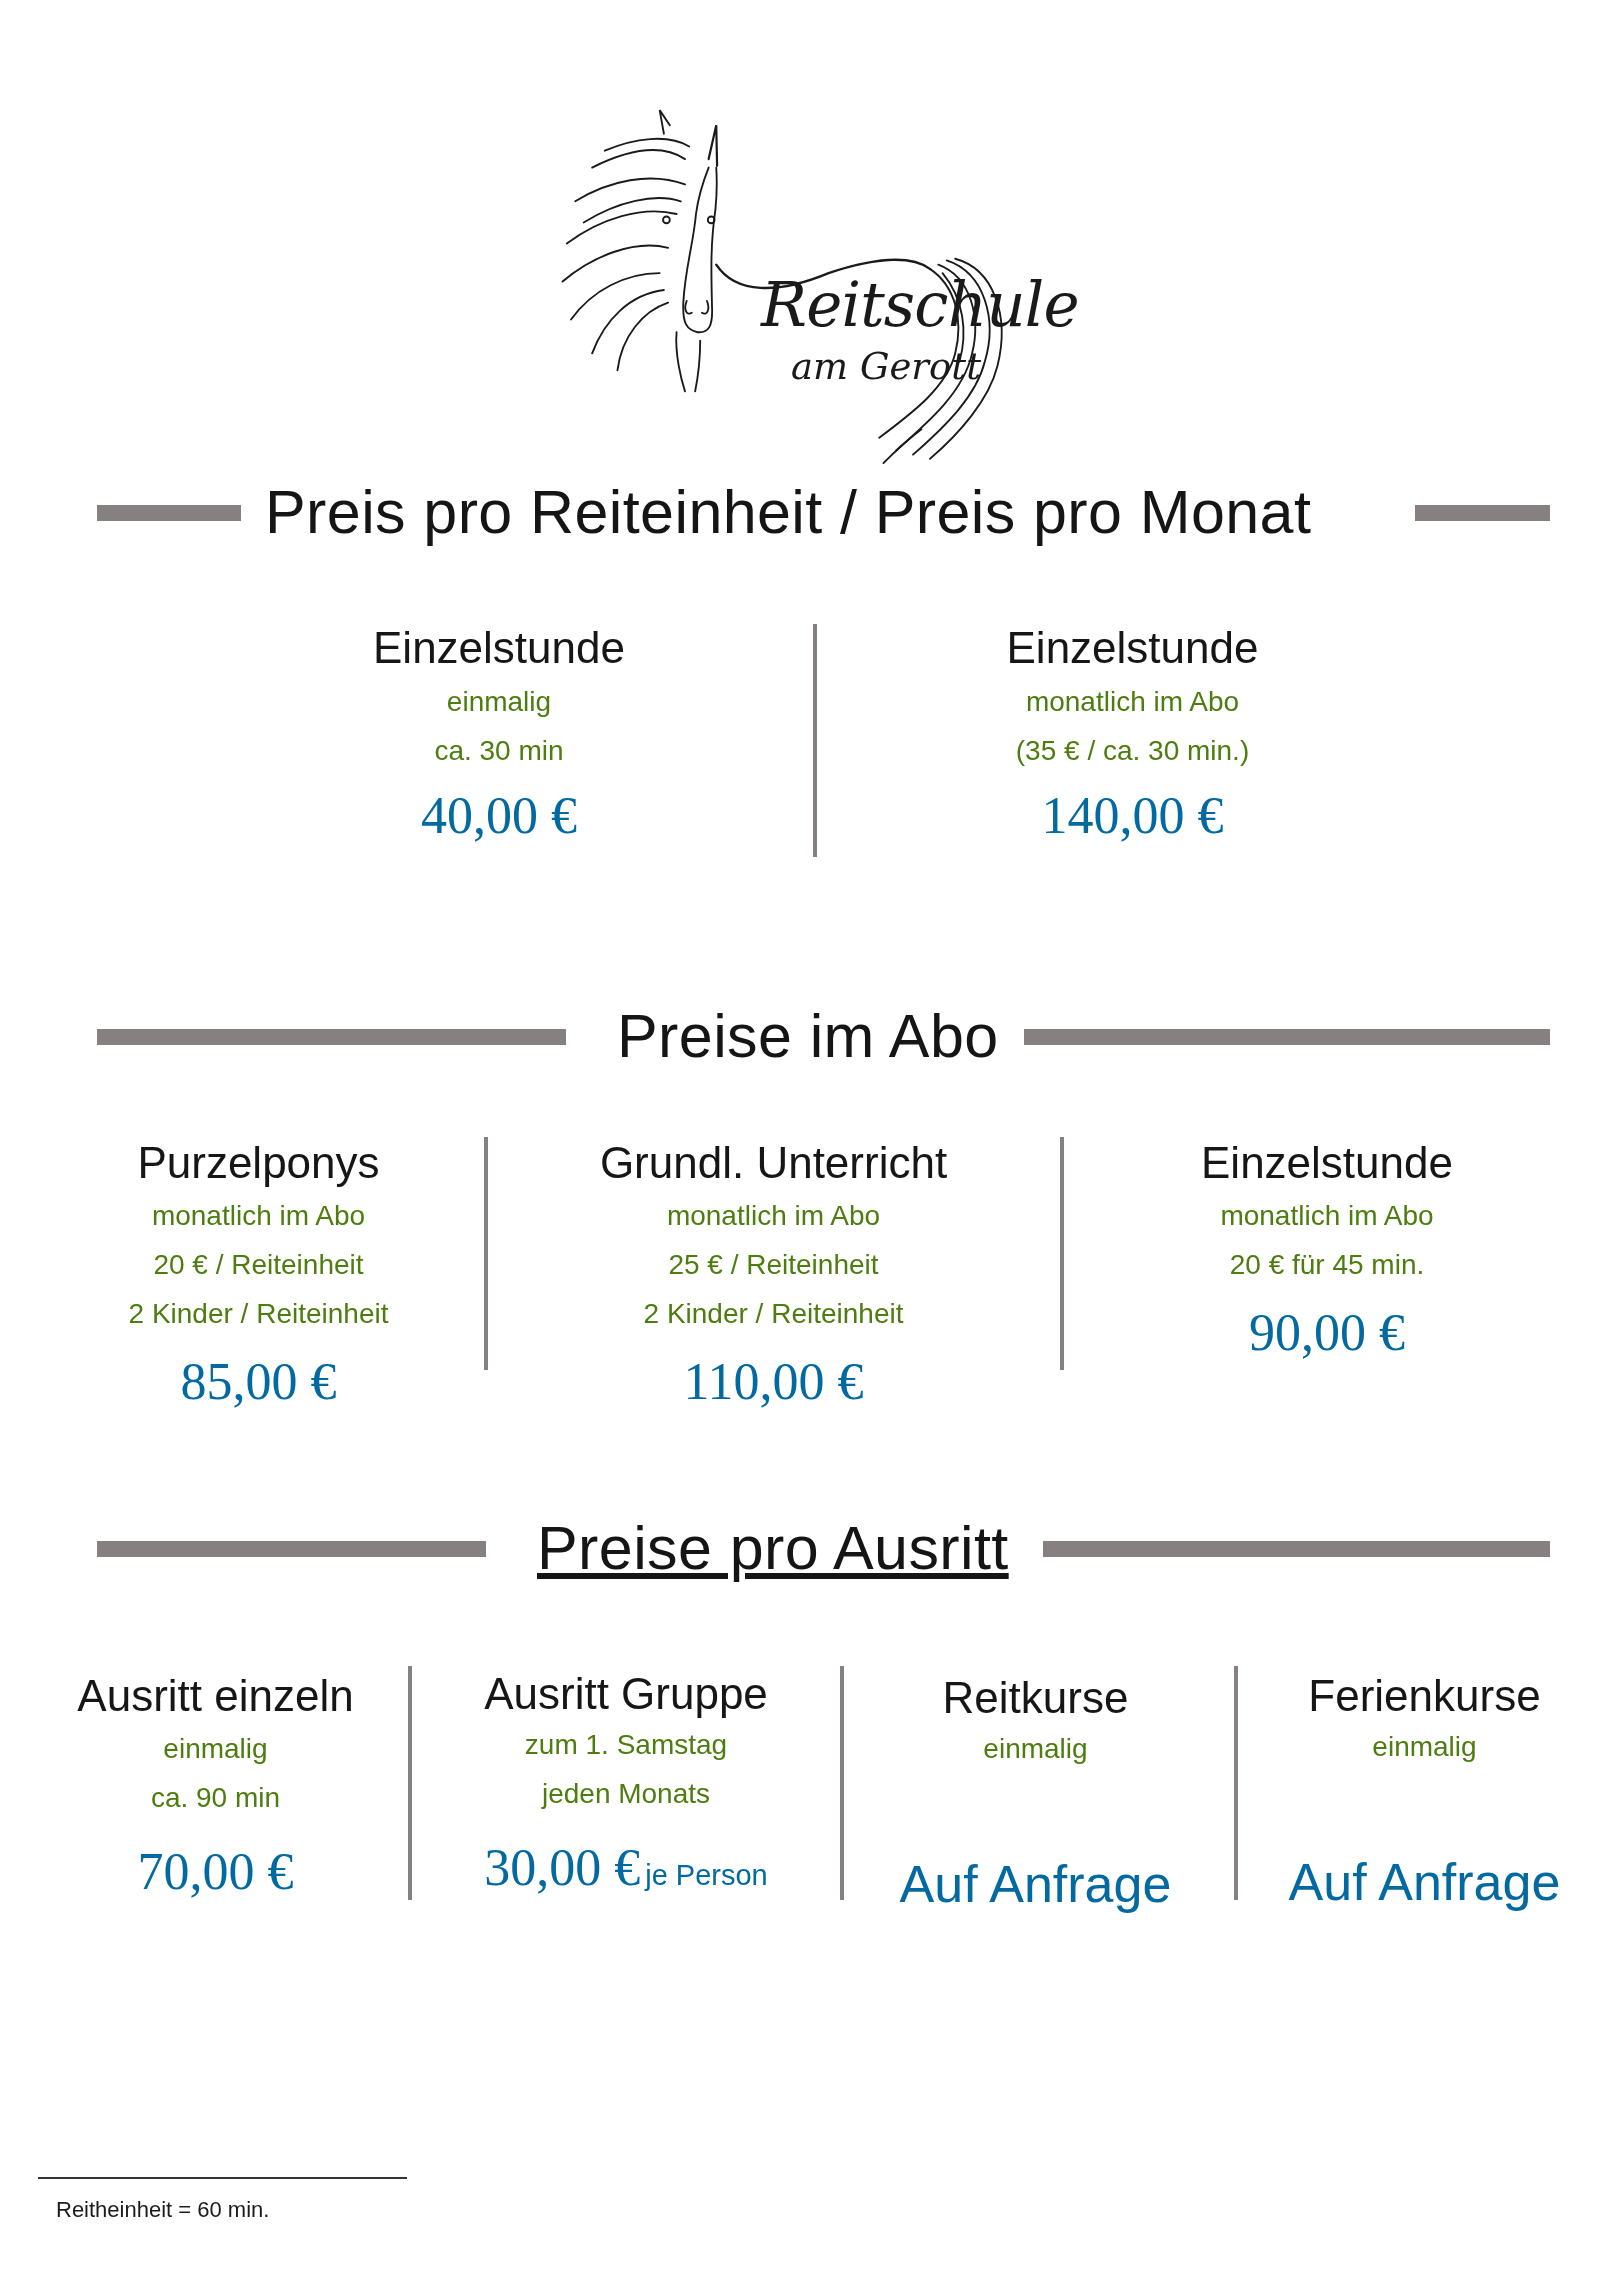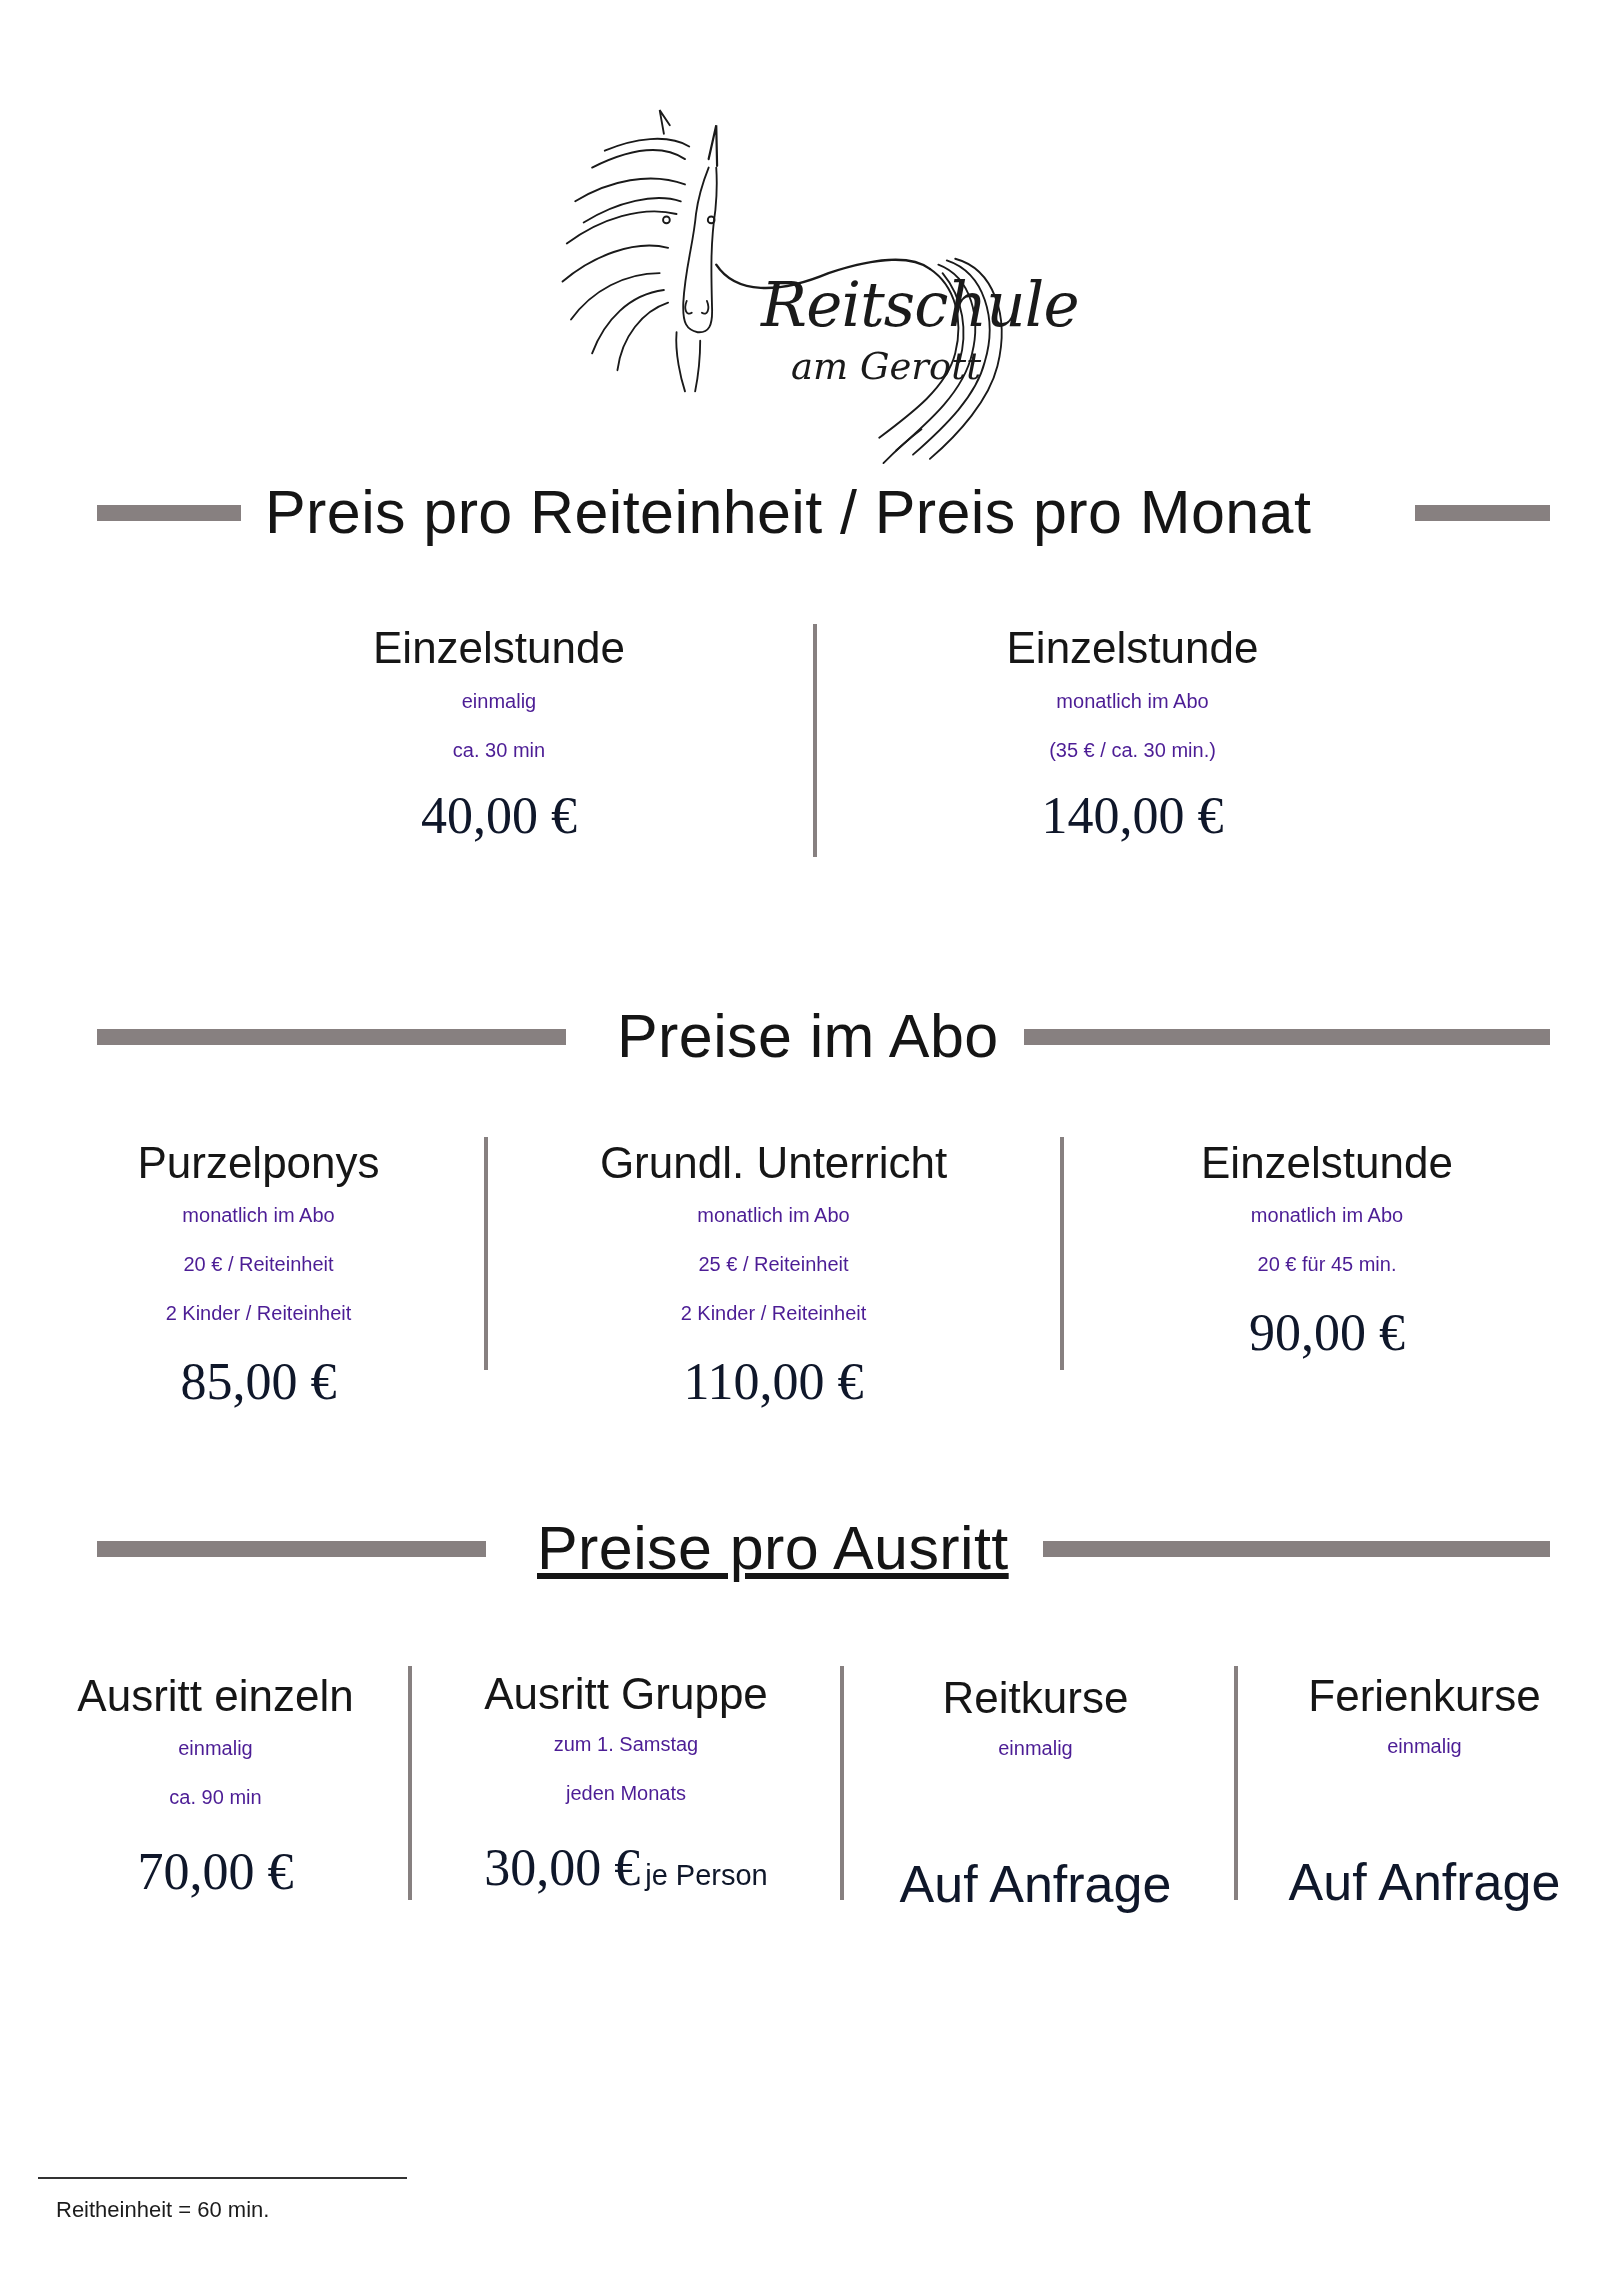--- a/index.html
+++ b/index.html
@@ -77,29 +77,29 @@
     }
     .card .name {
       font-family: "Liberation Sans", "DejaVu Sans", sans-serif;
       font-size: 44px;
       color: #161616;
       white-space: nowrap;
       line-height: 1.1;
     }
     .card .line {
       font-family: "Liberation Sans", "DejaVu Sans", sans-serif;
-      font-size: 20px;
-      color: #4c1d95;
+      font-size: 28px;
+      color: #4d7c0f;
       white-space: nowrap;
       line-height: 49px;
     }
     .card .price {
       font-family: "Liberation Serif", "DejaVu Serif", serif;
       font-size: 52px;
-      color: #0f172a;
+      color: #0369a1;
       white-space: nowrap;
       line-height: 1;
     }
     .card .price .suffix {
       font-family: "Liberation Sans", "DejaVu Sans", sans-serif;
       font-size: 29px;
       margin-left: 5px;
     }
     .card .price.text-price {
       font-family: "Liberation Sans", "DejaVu Sans", sans-serif;

